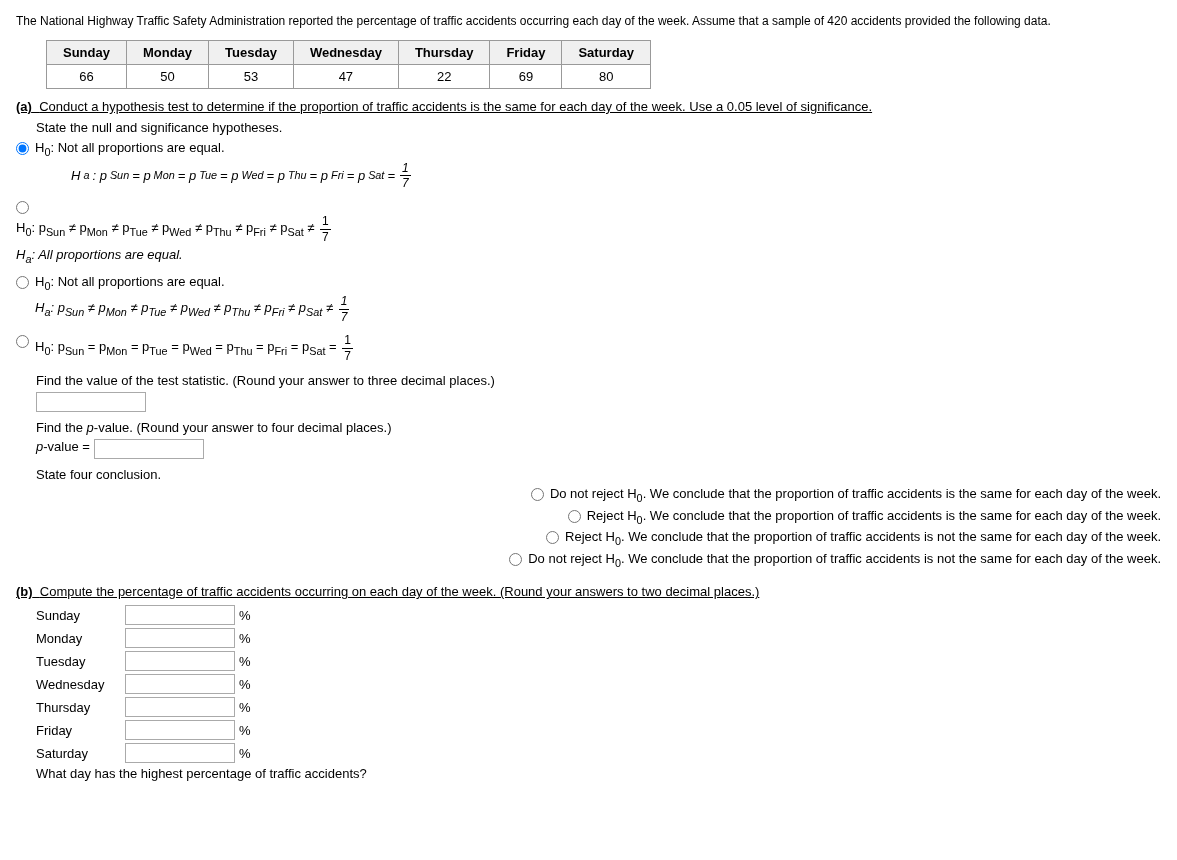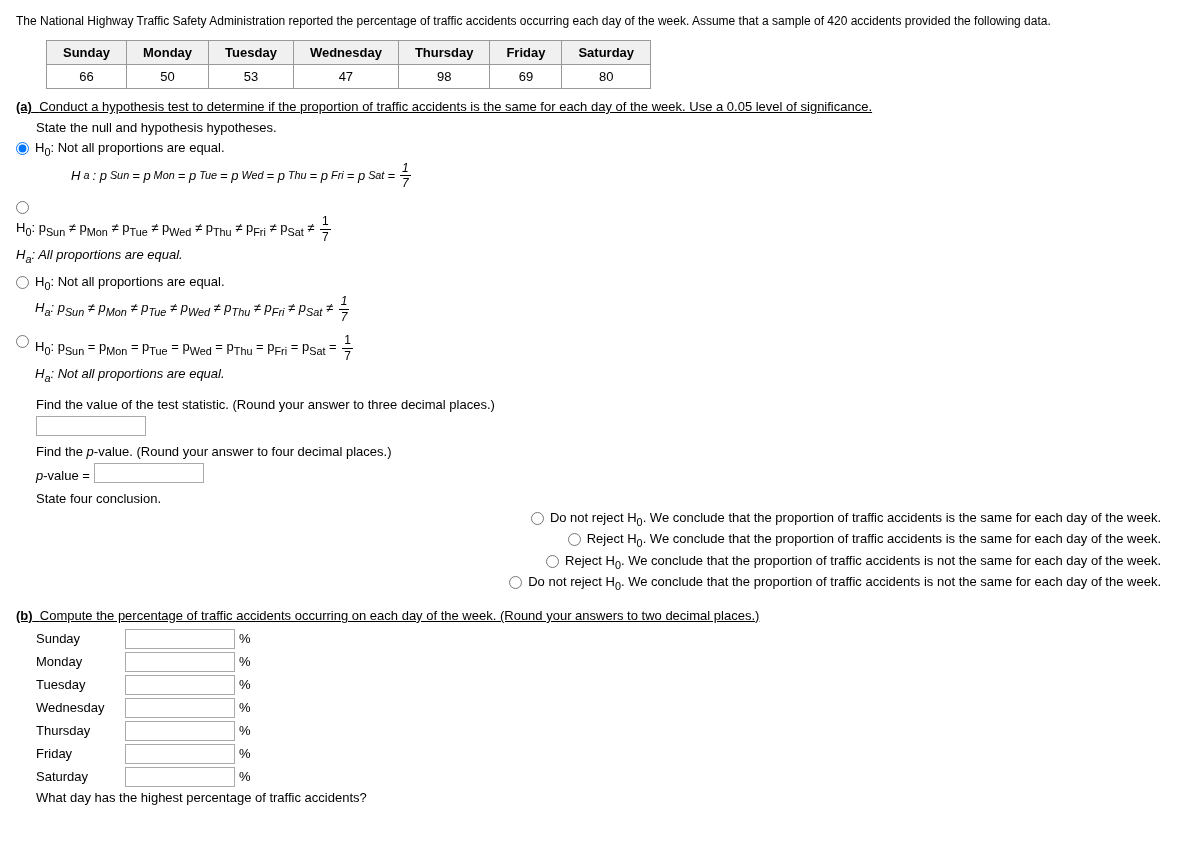--- a/index.html
+++ b/index.html
@@ -72,21 +72,21 @@
     }
     .text-input {
       border: 1px solid #aaa;
       width: 110px;
       height: 20px;
       font-size: 13px;
       padding: 0 3px;
     }
     .pvalue-row {
       display: flex;
-      align-items: flex-end;
+      align-items: flex-start;
       gap: 4px;
       margin: 4px 0;
     }
     .percentage-row {
       display: flex;
       align-items: center;
       margin: 3px 0;
       gap: 4px;
     }
     .percentage-row .day-label {
@@ -118,34 +118,34 @@
     <th>Wednesday</th>
     <th>Thursday</th>
     <th>Friday</th>
     <th>Saturday</th>
   </tr>
   <tr>
     <td>66</td>
     <td>50</td>
     <td>53</td>
     <td>47</td>
-    <td>98</td>
+    <td>22</td>
     <td>69</td>
     <td>80</td>
   </tr>
 </tbody>
   </table>
 
 <div>
   <p class="part-header">
     <span class="bold">(a)</span>
     &nbsp;<span>Conduct a hypothesis test to determine if the proportion of traffic accidents is the same for each day of the week. Use a 0.05 level of significance.</span>
   </p>
 
-  <p class="indent1" style="margin-bottom:5px;">State the null and hypothesis hypotheses.</p>
+  <p class="indent1" style="margin-bottom:5px;">State the null and significance hypotheses.</p>
 
   <div class="radio-option indent1">
     <input type="radio" name="hypothesis" checked="" style="">
     <div>
       <div>
         H<sub>0</sub>: Not all proportions are equal.
       </div>
       <div class="math-line" style="margin-left:0;">
         <span class="eq-row">
           H<sub>a</sub>: p<sub>Sun</sub> = p<sub>Mon</sub> = p<sub>Tue</sub> = p<sub>Wed</sub> = p<sub>Thu</sub> = p<sub>Fri</sub> = p<sub>Sat</sub> =
@@ -193,23 +193,20 @@
   <div class="radio-option indent1" style="margin-top:6px;">
     <input type="radio" name="hypothesis" style="">
     <div>
       <div>
         H<sub>0</sub>: p<sub>Sun</sub> = p<sub>Mon</sub> = p<sub>Tue</sub> = p<sub>Wed</sub> = p<sub>Thu</sub> = p<sub>Fri</sub> = p<sub>Sat</sub> =
         <span class="fraction">
             <span class="num">1</span>
             <span class="den">7</span>
           </span>
       </div>
-      <div class="math-line" style="margin-left:0;">
-        H<sub>a</sub>: Not all proportions are equal.
-      </div>
     </div>
   </div>
 
   <p style="margin: 10px 0 4px 20px;">Find the value of the test statistic. (Round your answer to three decimal places.)</p>
   <div style="margin-left:20px; margin-bottom:8px;">
     <input type="text" class="text-input" style="">
   </div>
 
   <p style="margin: 6px 0 4px 20px;">
     <span>Find the </span><span class="italic">p</span><span>-value. (Round your answer to four decimal places.)</span>

